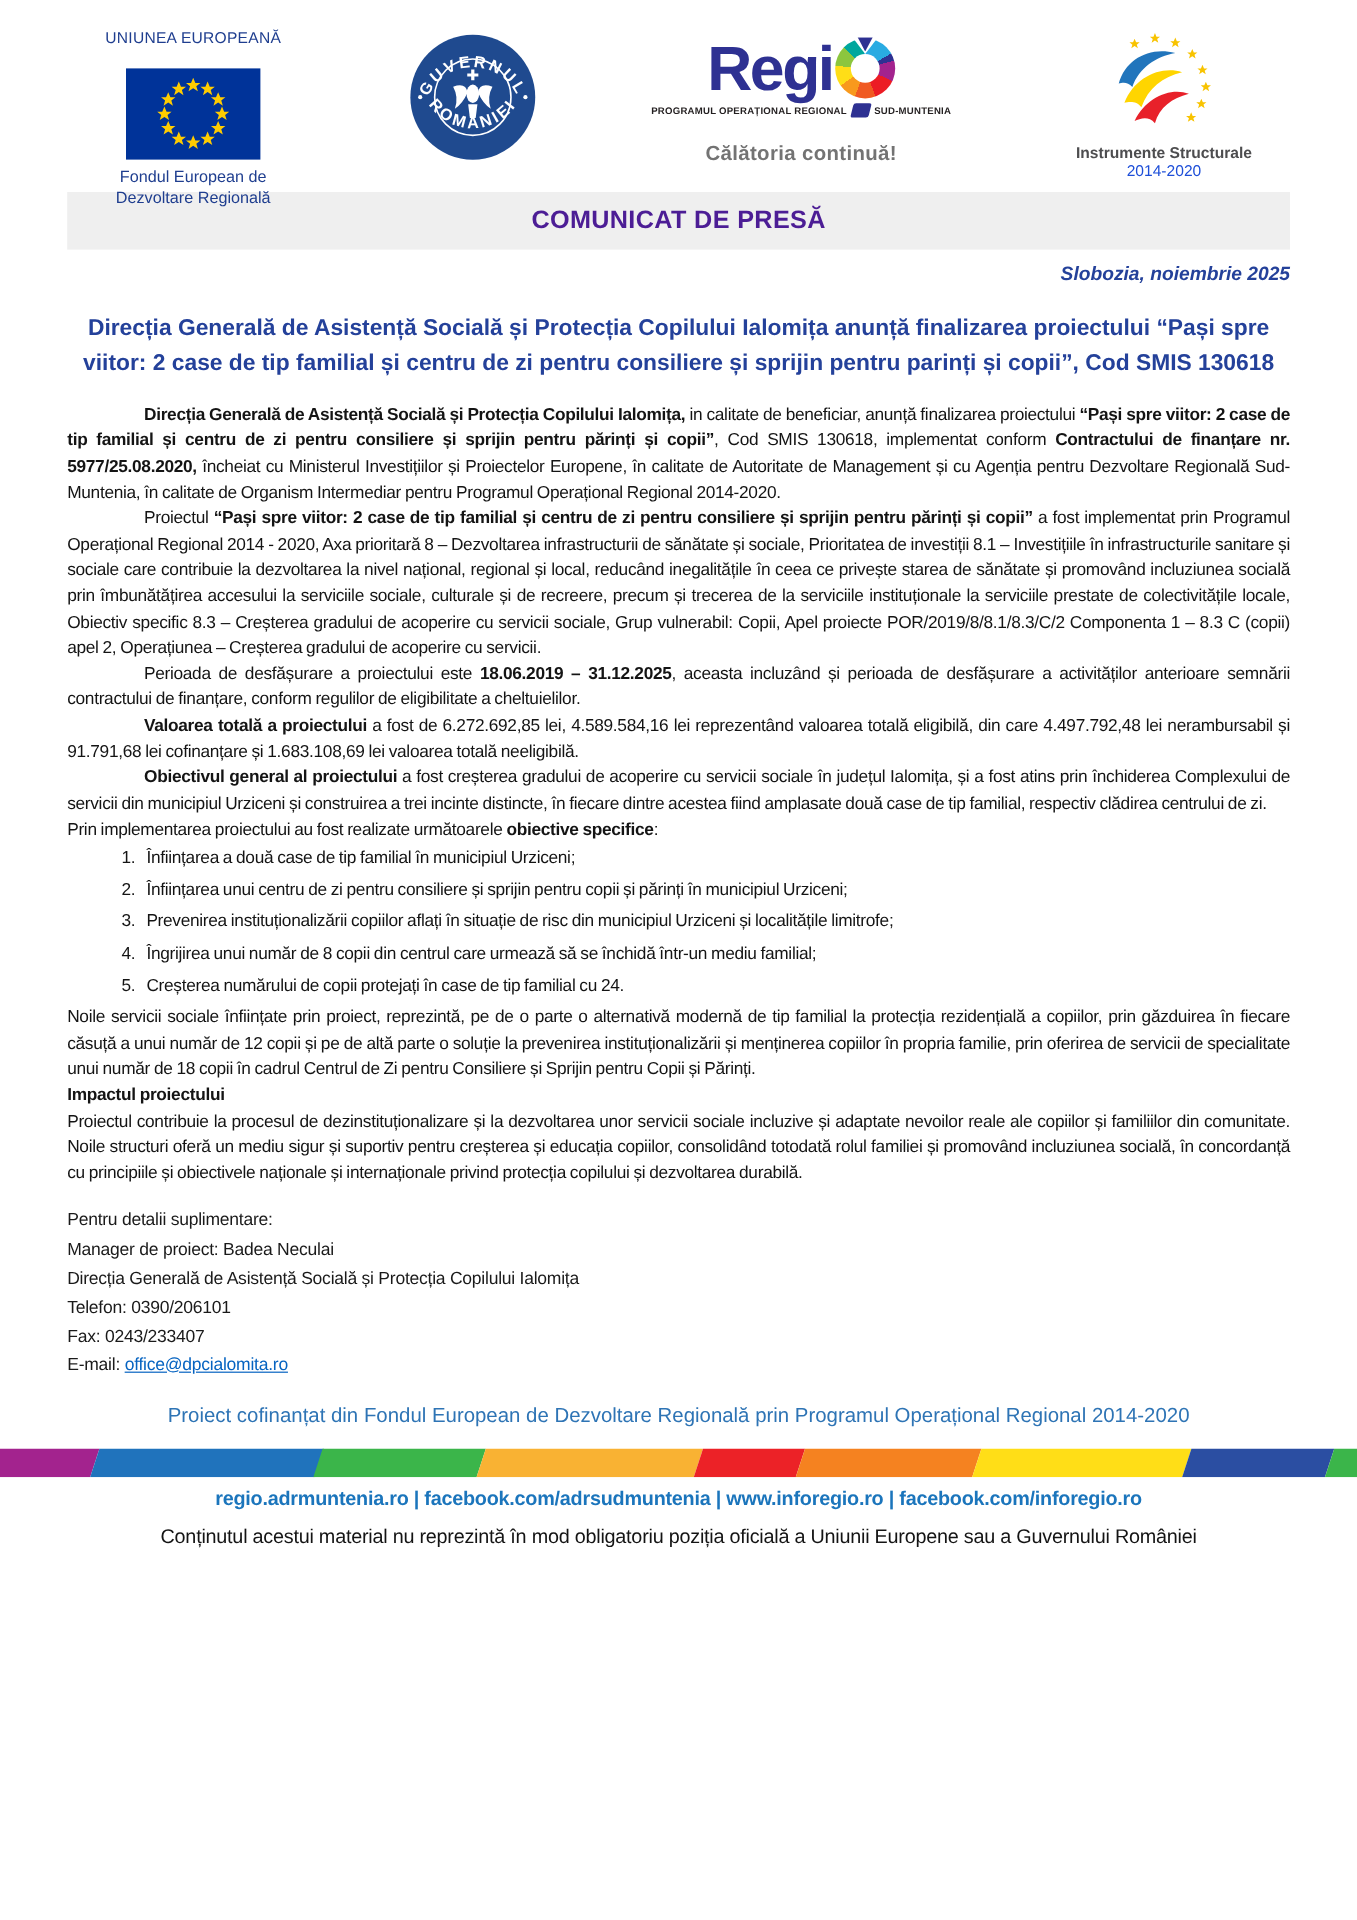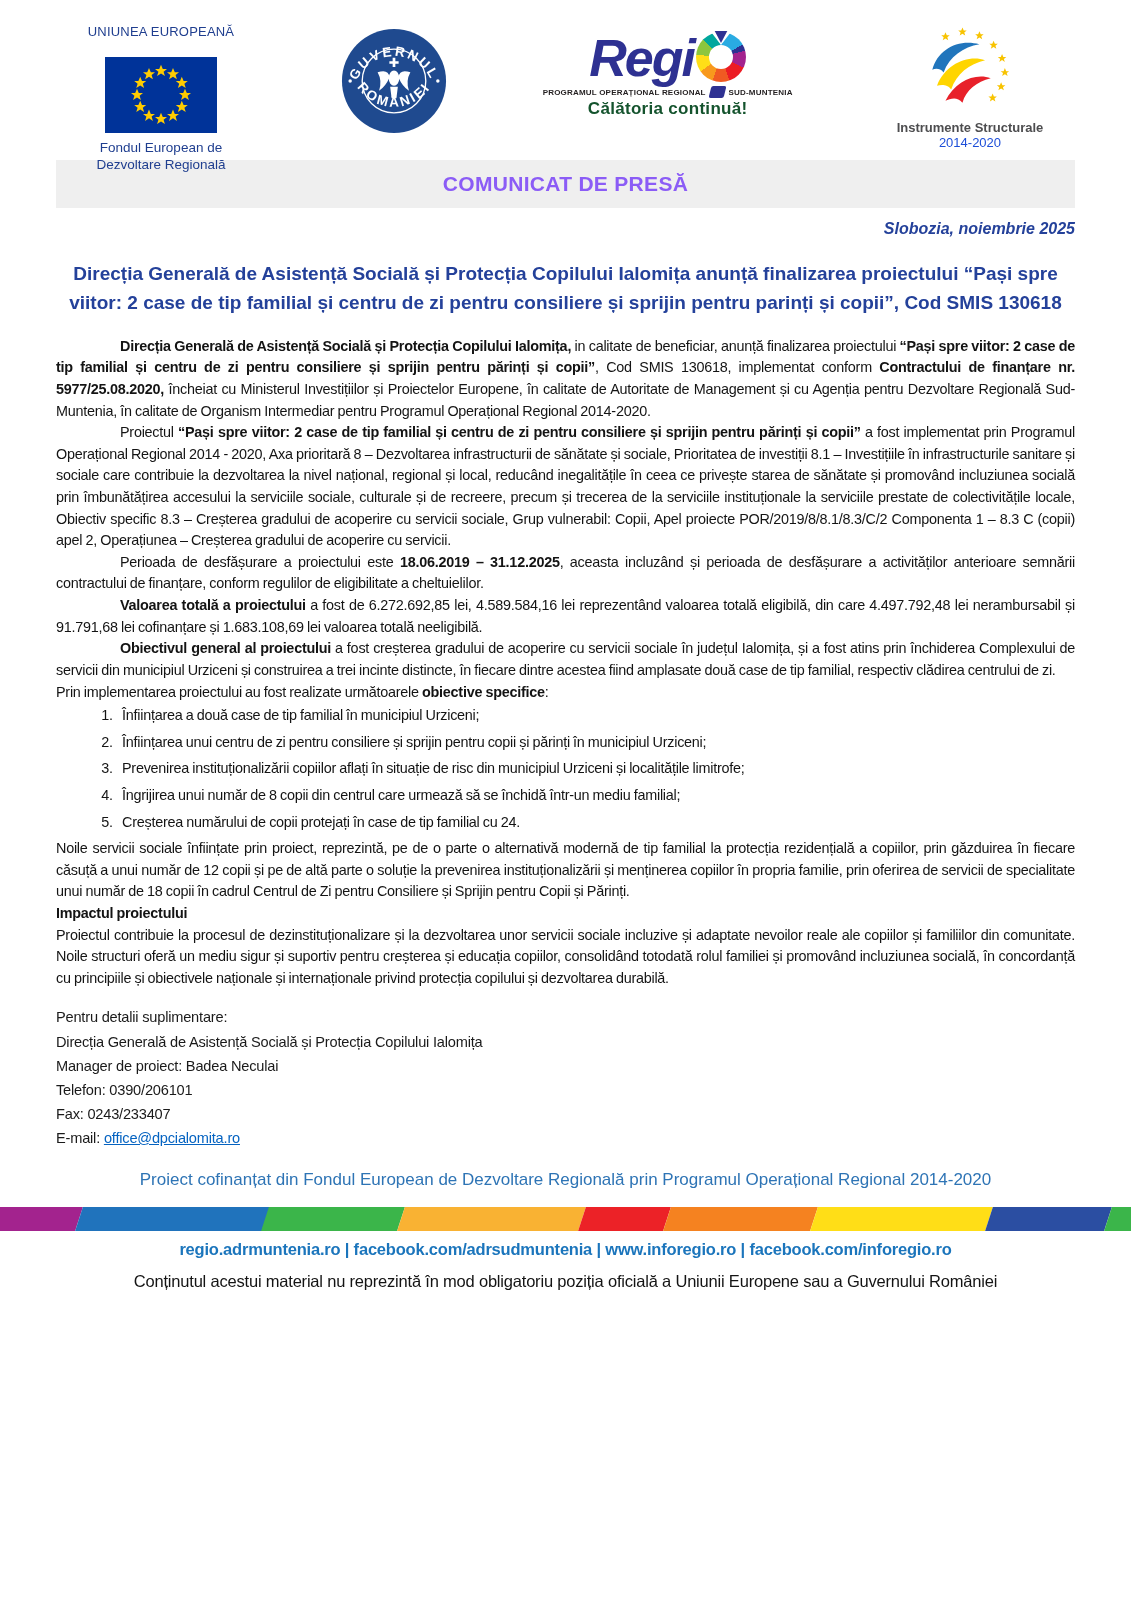--- a/index.html
+++ b/index.html
@@ -10,40 +10,40 @@
   .doc{padding:0 56px;}
   
   .logo-row{display:flex;justify-content:space-between;align-items:flex-start;
     padding:24px 20px 0 20px;height:122px;}
   .logo{display:flex;flex-direction:column;align-items:center;}
   .eu-logo{width:170px;}
   .eu-top{color:#1f3e8f;font-weight:normal;font-size:13px;letter-spacing:.2px;margin-bottom:16px;white-space:nowrap;}
   .eu-bottom{color:#1f3e8f;font-size:13.5px;text-align:center;line-height:1.25;margin-top:5px;}
   .gov-logo{width:112px;margin-top:4px;}
   .regio-logo{width:250px;margin-top:8px;}
-  .regio-word{display:flex;align-items:flex-end;line-height:1;font-style:italic;}
+  .regio-word{display:flex;align-items:flex-end;line-height:1;}
   .regio-text{font-size:52px;font-weight:800;color:#2e3192;letter-spacing:-2px;font-family:"Liberation Sans",sans-serif;}
   .wheel-wrap{position:relative;width:50px;height:50px;margin-left:2px;margin-bottom:2px;}
   .wheel{position:absolute;inset:0;border-radius:50%;
     background:conic-gradient(from 20deg,#29abe2 0 40deg,#2e3192 40deg 55deg,#a3238e 55deg 95deg,#ec1c24 95deg 140deg,#f05a22 140deg 180deg,#f8991d 180deg 215deg,#ffde17 215deg 255deg,#8cc63e 255deg 295deg,#00a79d 295deg 335deg,#29abe2 335deg 360deg);}
   .wheel-hole{position:absolute;left:13px;top:13px;width:24px;height:24px;border-radius:50%;background:#fff;}
   .wheel-notch{position:absolute;left:12px;top:-2px;width:26px;height:15px;background:#fff;
     clip-path:polygon(50% 100%,6% 0,94% 0);}
   .wheel-v{position:absolute;left:16px;top:-1px;width:18px;height:12px;background:#2e3192;
     clip-path:polygon(50% 100%,15% 0,85% 0);}
   .regio-sub{display:flex;justify-content:space-between;align-items:center;width:100%;margin-top:2px;}
   .regio-sub .small{font-size:8px;font-weight:bold;color:#231f20;letter-spacing:.2px;white-space:nowrap;}
   .brush{width:58px;height:12px;background:#2e3192;transform:skewX(-14deg);border-radius:2px;margin:0 4px;}
-  .regio-tag{font-size:17px;font-weight:600;color:#14532d;margin-top:1px;letter-spacing:.3px;}
+  .regio-tag{font-size:17px;font-weight:600;color:#737373;margin-top:20px;letter-spacing:.3px;}
   .instr-logo{width:170px;margin-top:2px;}
   .instr-line1{font-size:13px;font-weight:bold;color:#4d4d4f;margin-top:2px;white-space:nowrap;}
   .instr-line2{font-size:13px;font-weight:normal;color:#1d4ed8;}
   
   .banner{margin-top:14px;background:#efefef;height:48px;display:flex;align-items:center;justify-content:center;}
-  .banner-title{color:#8b5cf6;font-weight:bold;font-size:21px;letter-spacing:.3px;}
+  .banner-title{color:#4c1d95;font-weight:bold;font-size:21px;letter-spacing:.3px;}
   .dateline{margin-top:12px;text-align:right;color:#24419a;font-weight:bold;font-style:italic;font-size:16px;}
   .headline{margin:22px 10px 0 10px;text-align:center;color:#24419a;font-weight:bold;
     font-size:19px;line-height:1.52;}
   
   .body-text{margin-top:18px;font-size:14.4px;line-height:1.5;letter-spacing:-0.25px;word-spacing:-0.5px;color:#141414;}
   .body-text p{margin:0;text-align:justify;}
   .body-text p.ind{text-indent:64px;}
   .body-text .b{font-weight:bold;}
   ol.objectives{margin:2px 0 0 0;padding-left:60px;}
   ol.objectives li{padding-left:6px;margin-bottom:5px;}
@@ -179,22 +179,22 @@
         <li>Îngrijirea unui număr de 8 copii din centrul care urmează să se închidă într-un mediu familial;</li>
         <li>Creșterea numărului de copii protejați în case de tip familial cu 24.</li>
       </ol>
     <p><span>Noile servicii sociale înființate prin proiect, reprezintă, pe de o parte o alternativă modernă de tip familial la protecția rezidențială a copiilor, prin găzduirea în fiecare căsuță a unui număr de 12 copii și pe de altă parte o soluție la prevenirea instituționalizării și menținerea copiilor în propria familie, prin oferirea de servicii de specialitate unui număr de 18 copii în cadrul Centrul de Zi pentru Consiliere și Sprijin pentru Copii și Părinți.</span></p>
     <p class="impact-h">Impactul proiectului</p>
     <p><span>Proiectul contribuie la procesul de dezinstituționalizare și la dezvoltarea unor servicii sociale incluzive și adaptate nevoilor reale ale copiilor și familiilor din comunitate. Noile structuri oferă un mediu sigur și suportiv pentru creșterea și educația copiilor, consolidând totodată rolul familiei și promovând incluziunea socială, în concordanță cu principiile și obiectivele naționale și internaționale privind protecția copilului și dezvoltarea durabilă.</span></p>
   </div>
 
   <div class="contact">
     <div>Pentru detalii suplimentare:</div>
+    <div>Manager de proiect: Badea Neculai</div>
     <div>Direcția Generală de Asistență Socială și Protecția Copilului Ialomița</div>
-    <div>Manager de proiect: Badea Neculai</div>
     <div>Telefon: 0390/206101</div>
     <div>Fax: 0243/233407</div>
     <div>
       <span>E-mail: </span><a class="email-link" href="#">office@dpcialomita.ro</a>
     </div>
   </div>
 
   <div class="footer-blue">
     <div>Proiect cofinanțat din Fondul European de Dezvoltare Regională prin Programul Operațional Regional 2014-2020</div>
   </div>

